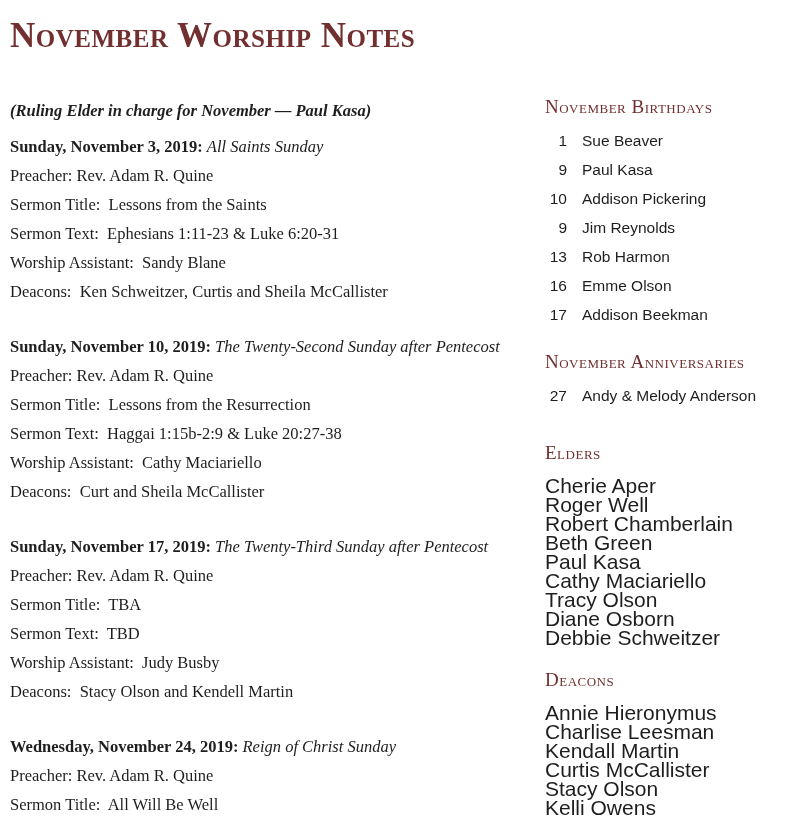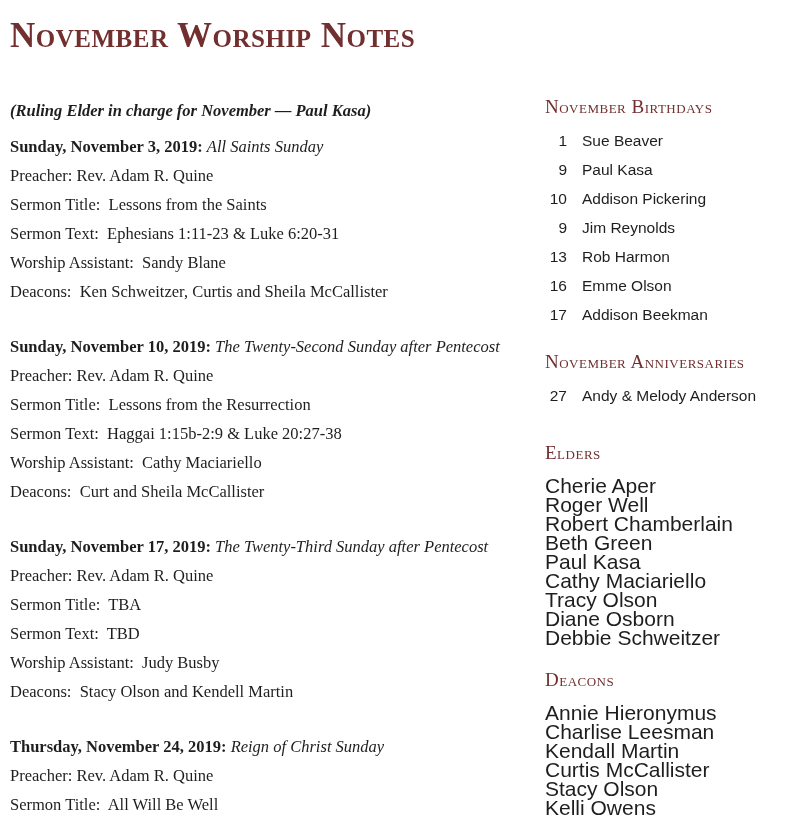--- a/index.html
+++ b/index.html
@@ -95,21 +95,21 @@
       <section class="service">
         <div class="svc-header"><span class="svc-date">Sunday, November 17, 2019:</span> <span class="svc-name">The Twenty-Third Sunday after Pentecost</span></div>
         <div class="line">Preacher: Rev. Adam R. Quine</div>
         <div class="line">Sermon Title:  TBA</div>
         <div class="line">Sermon Text:  TBD</div>
         <div class="line">Worship Assistant:  Judy Busby</div>
         <div class="line">Deacons:  Stacy Olson and Kendell Martin</div>
       </section>
 
       <section class="service">
-        <div class="svc-header"><span class="svc-date">Thursday, November 24, 2019:</span> <span class="svc-name">Reign of Christ Sunday</span></div>
+        <div class="svc-header"><span class="svc-date">Wednesday, November 24, 2019:</span> <span class="svc-name">Reign of Christ Sunday</span></div>
         <div class="line">Preacher: Rev. Adam R. Quine</div>
         <div class="line">Sermon Title:  All Will Be Well</div>
 
       </section>
 
     </div>
 
     <div class="col-right">
 
       <section class="rsection">

